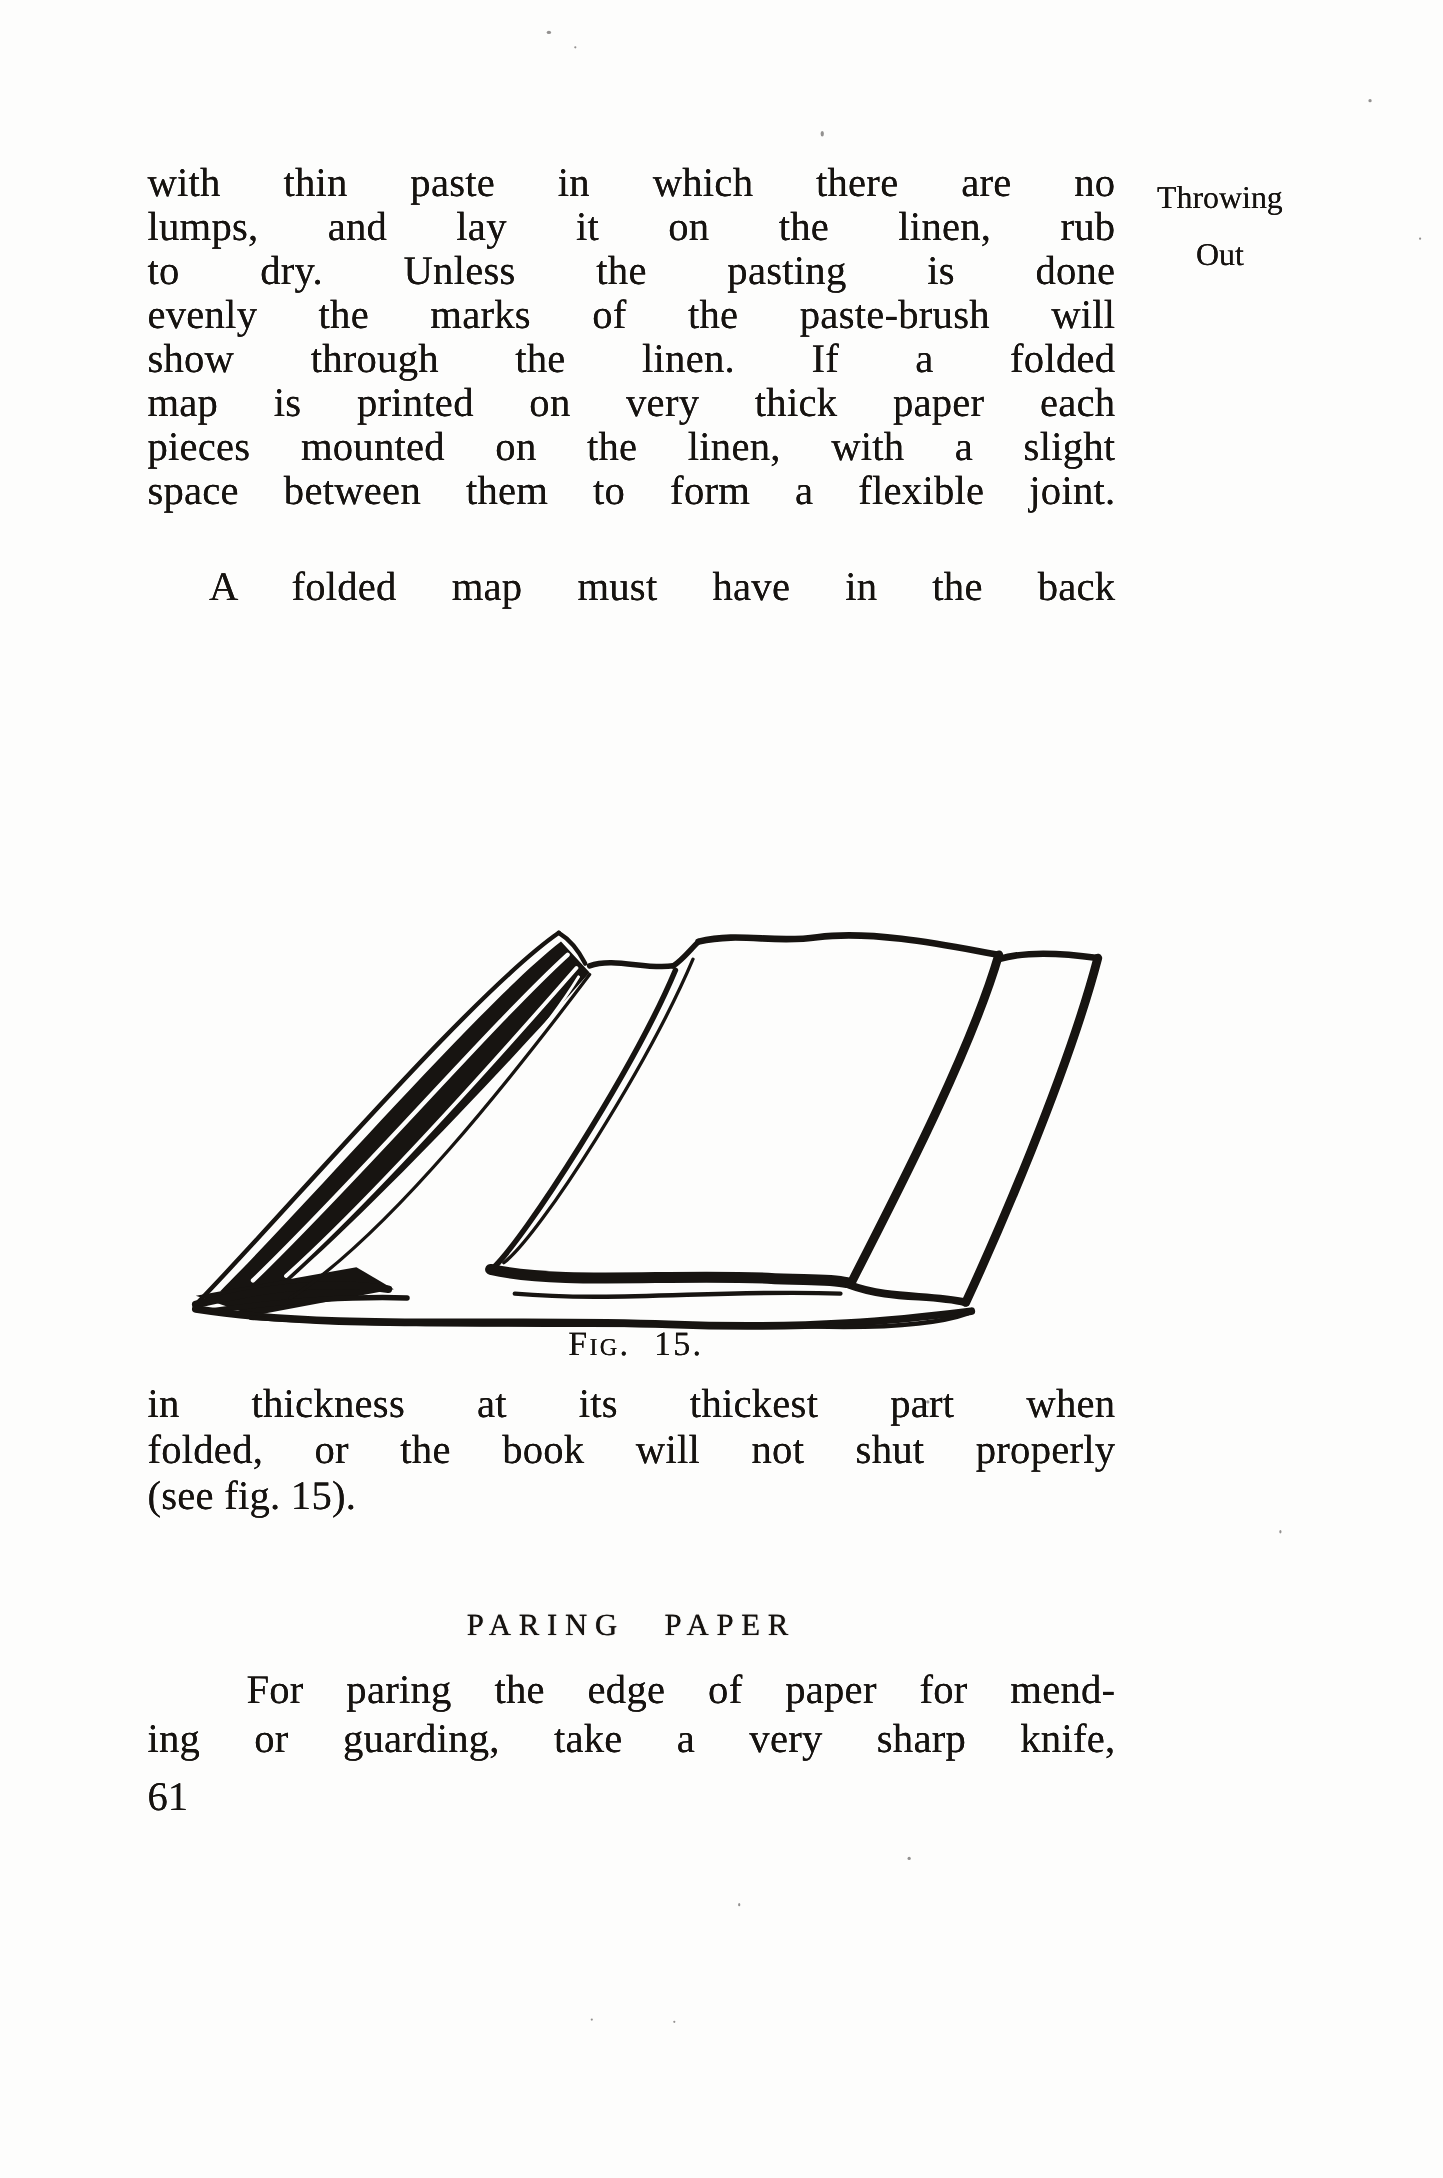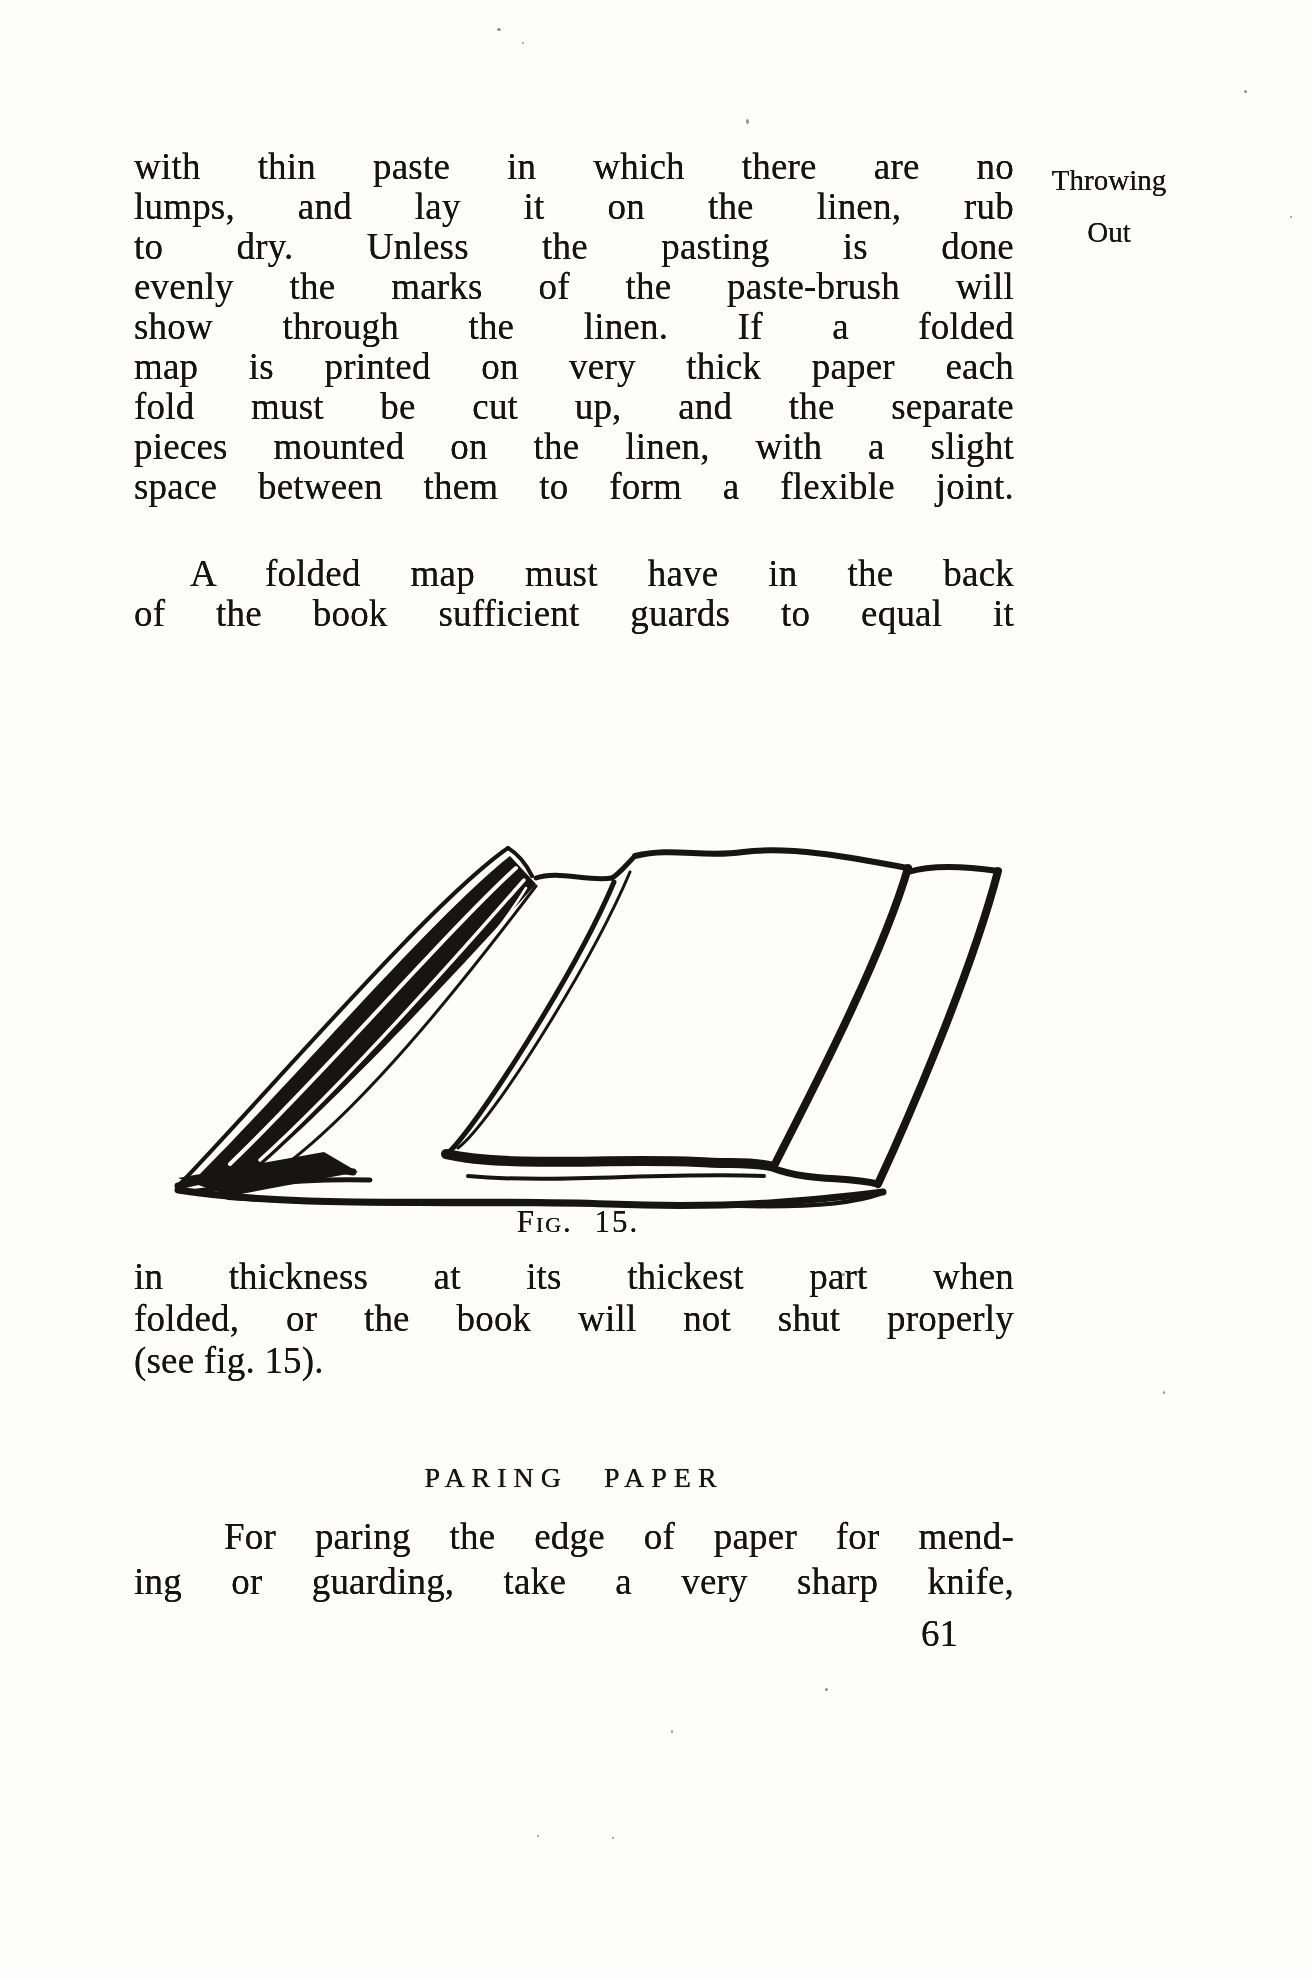--- a/index.html
+++ b/index.html
@@ -42,45 +42,43 @@
   .section-heading {
     left: 134px; top: 1462px; width: 880px;
     font-size: 28px;
     letter-spacing: 7px; word-spacing: 22px;
     text-align: center;
     text-shadow: 0 0 0.7px currentColor;
   }
   .page-number {
     left: 134px; top: 1612px; width: 880px;
     font-size: 37px;
-    text-align: right; padding-right: 56px;
+    padding-right: 56px;
     box-sizing: border-box;
     text-shadow: 0 0 0.6px currentColor;
   }
   .figure-box { left: 138px; top: 842px; width: 880px; height: 372px; }
   .speck { position: absolute; background: #4c4a47; border-radius: 50%; opacity: .6; }
 </style>
 </head>
 <body>
 
 <div class="abs column bodytext" style="top:147px">
   <div>
     <div class="jline">with thin paste in which there are no</div>
     <div class="jline">lumps, and lay it on the linen, rub</div>
     <div class="jline">to dry. Unless the pasting is done</div>
     <div class="jline">evenly the marks of the paste-brush will</div>
     <div class="jline">show through the linen. If a folded</div>
     <div class="jline">map is printed on very thick paper each</div>
-    <div class="jline">fold must be cut up, and the separate</div>
     <div class="jline">pieces mounted on the linen, with a slight</div>
     <div class="jline">space between them to form a flexible joint.</div>
   </div>
   <div>
     <div class="jline indent-sm">A folded map must have in the back</div>
-    <div class="jline">of the book sufficient guards to equal it</div>
   </div>
 </div>
 
 <div class="abs margin-note">
   <div>Throwing</div>
   <div>Out</div>
 </div>
 
 <div class="abs figure-box">
   <svg width="880" height="372" viewBox="0 0 880 372" fill="none" stroke="#171411" stroke-linecap="round" stroke-linejoin="round">

